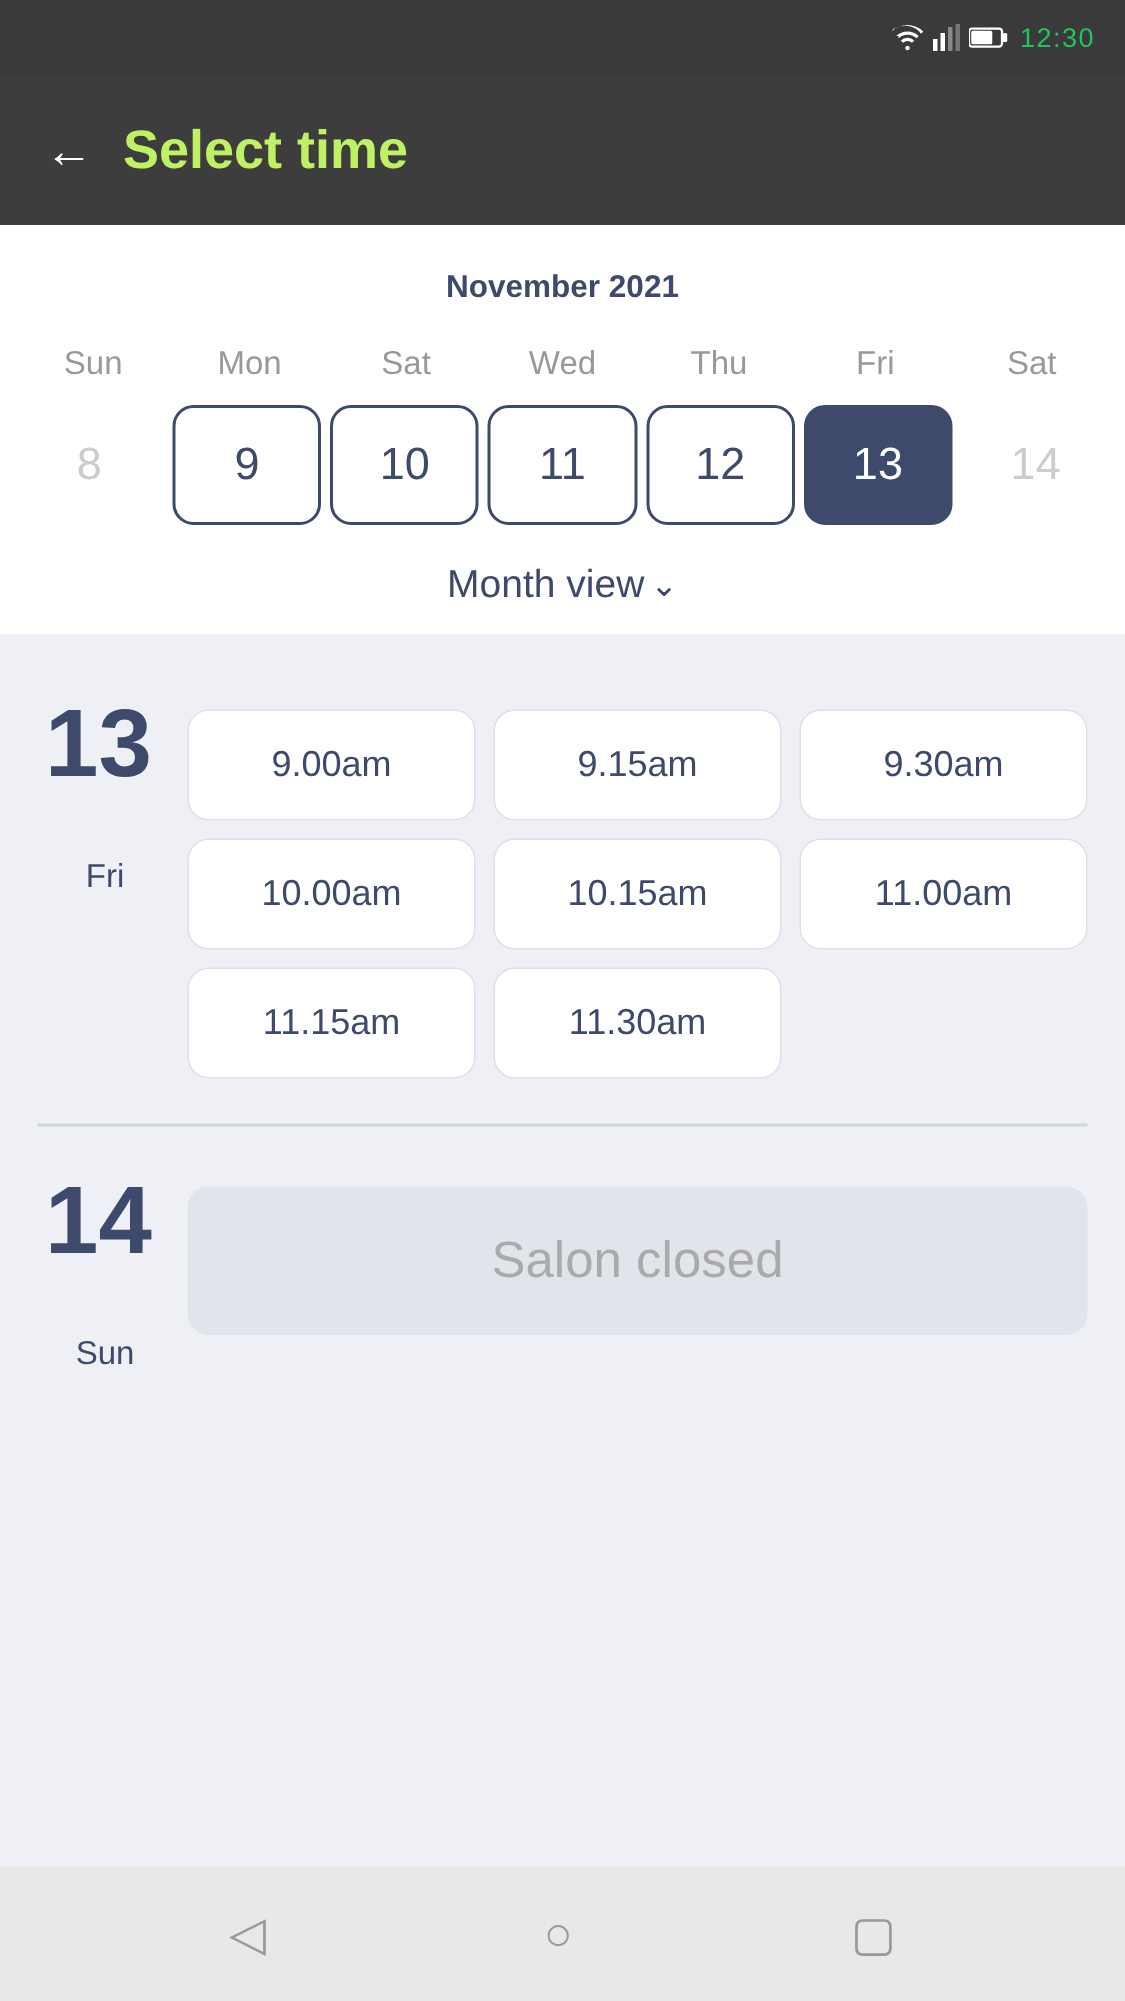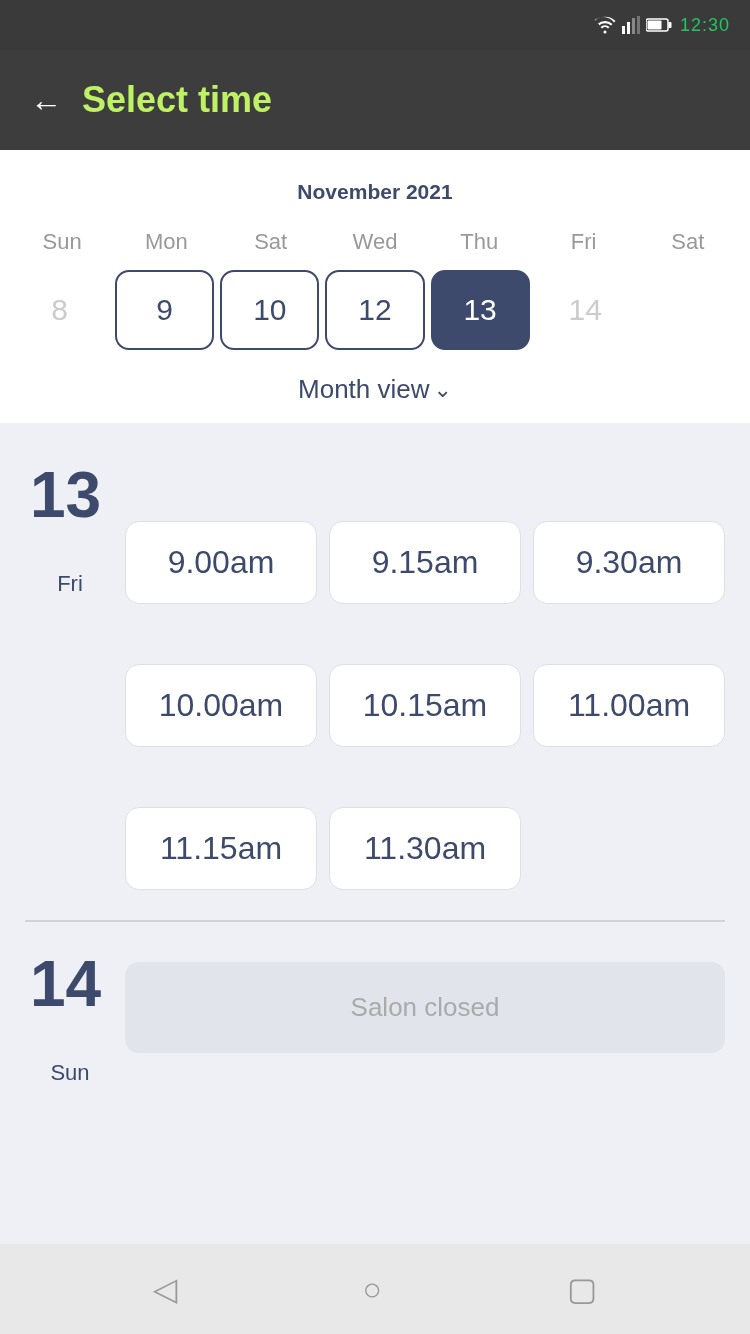--- a/index.html
+++ b/index.html
@@ -164,46 +164,45 @@
       gap: 12px;
       margin-top: 10px;
       flex: 1;
     }
     .time-slot-btn {
       background: white;
       border: 1.5px solid #dde0e8;
       border-radius: 14px;
       padding: 22px 10px;
       text-align: center;
-      font-size: 32px;
+      font-size: 24px;
       color: #3d4a6b;
       cursor: pointer;
       font-weight: 400;
-      margin-top: 48px;
     }
 
     .day-row {
       display: flex;
       align-items: flex-start;
       gap: 10px;
       padding: 20px 25px;
     }
 
     .divider {
       height: 2px;
       background: #d0d3da;
       margin: 10px 25px;
     }
 
     
     .salon-closed-block {
       background: #e2e4eb;
       border-radius: 14px;
       padding: 30px;
-      font-size: 26px;
+      font-size: 34px;
       color: #aaa;
       flex: 1;
       margin-top: 10px;
       display: flex;
       align-items: center;
       justify-content: center;
       min-height: 80px;
     }
 
     
@@ -265,20 +264,21 @@
     <span class="weekday-cell">Wed</span>
     <span class="weekday-cell">Thu</span>
     <span class="weekday-cell">Fri</span>
     <span class="weekday-cell">Sat</span>
   </div>
 
   <div class="dates-row">
     <div class="date-cell inactive">8</div>
     <div class="date-cell outlined">9</div>
     <div class="date-cell outlined">10</div>
+    <div class="date-cell outlined">11</div>
     <div class="date-cell outlined">12</div>
     <div class="date-cell selected">13</div>
     <div class="date-cell inactive">14</div>
   </div>
 
   <div class="month-view-row">
     <span class="month-view-label">Month view</span>
     <span class="chevron-icon">⌄</span>
   </div>
 </div>

